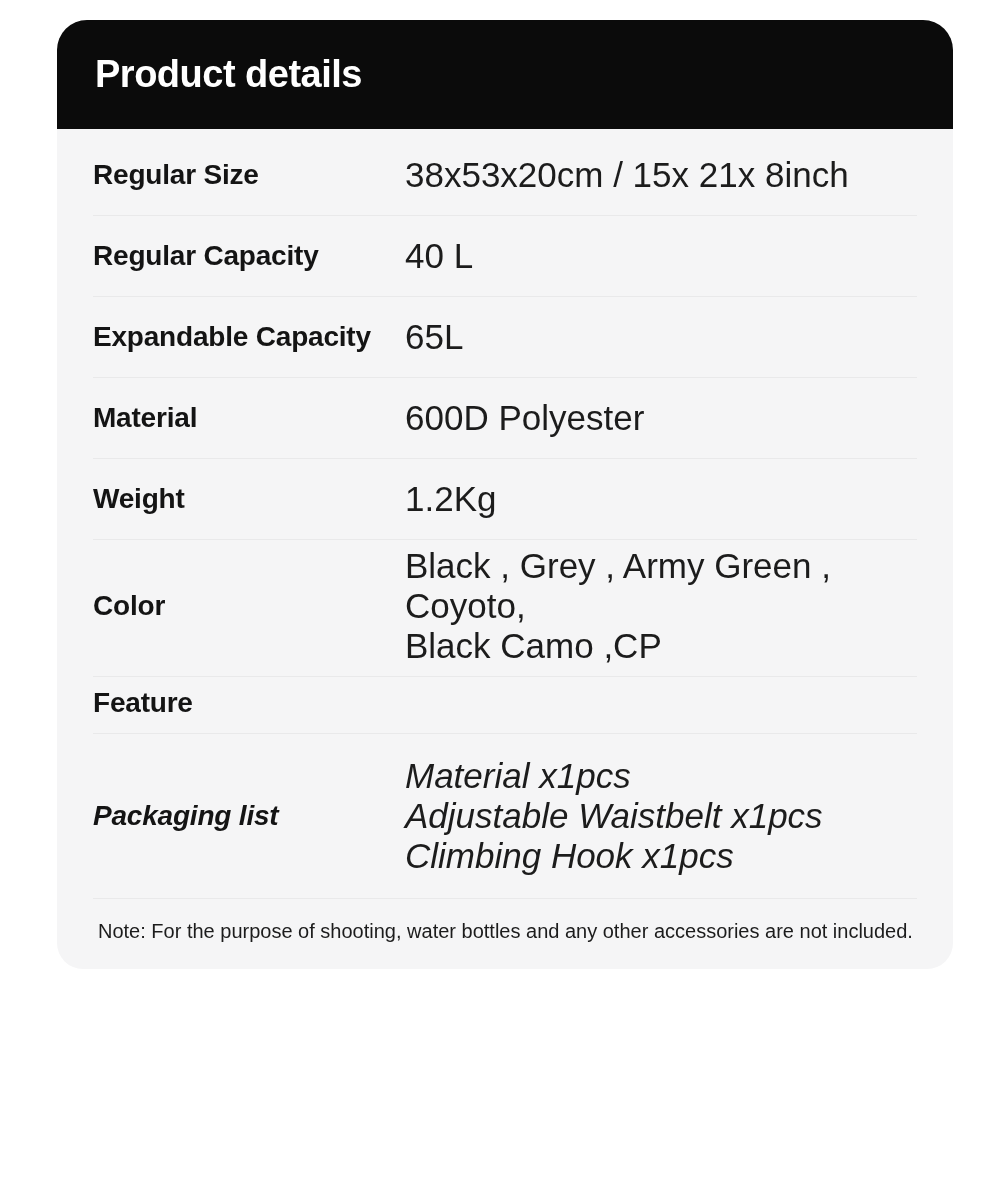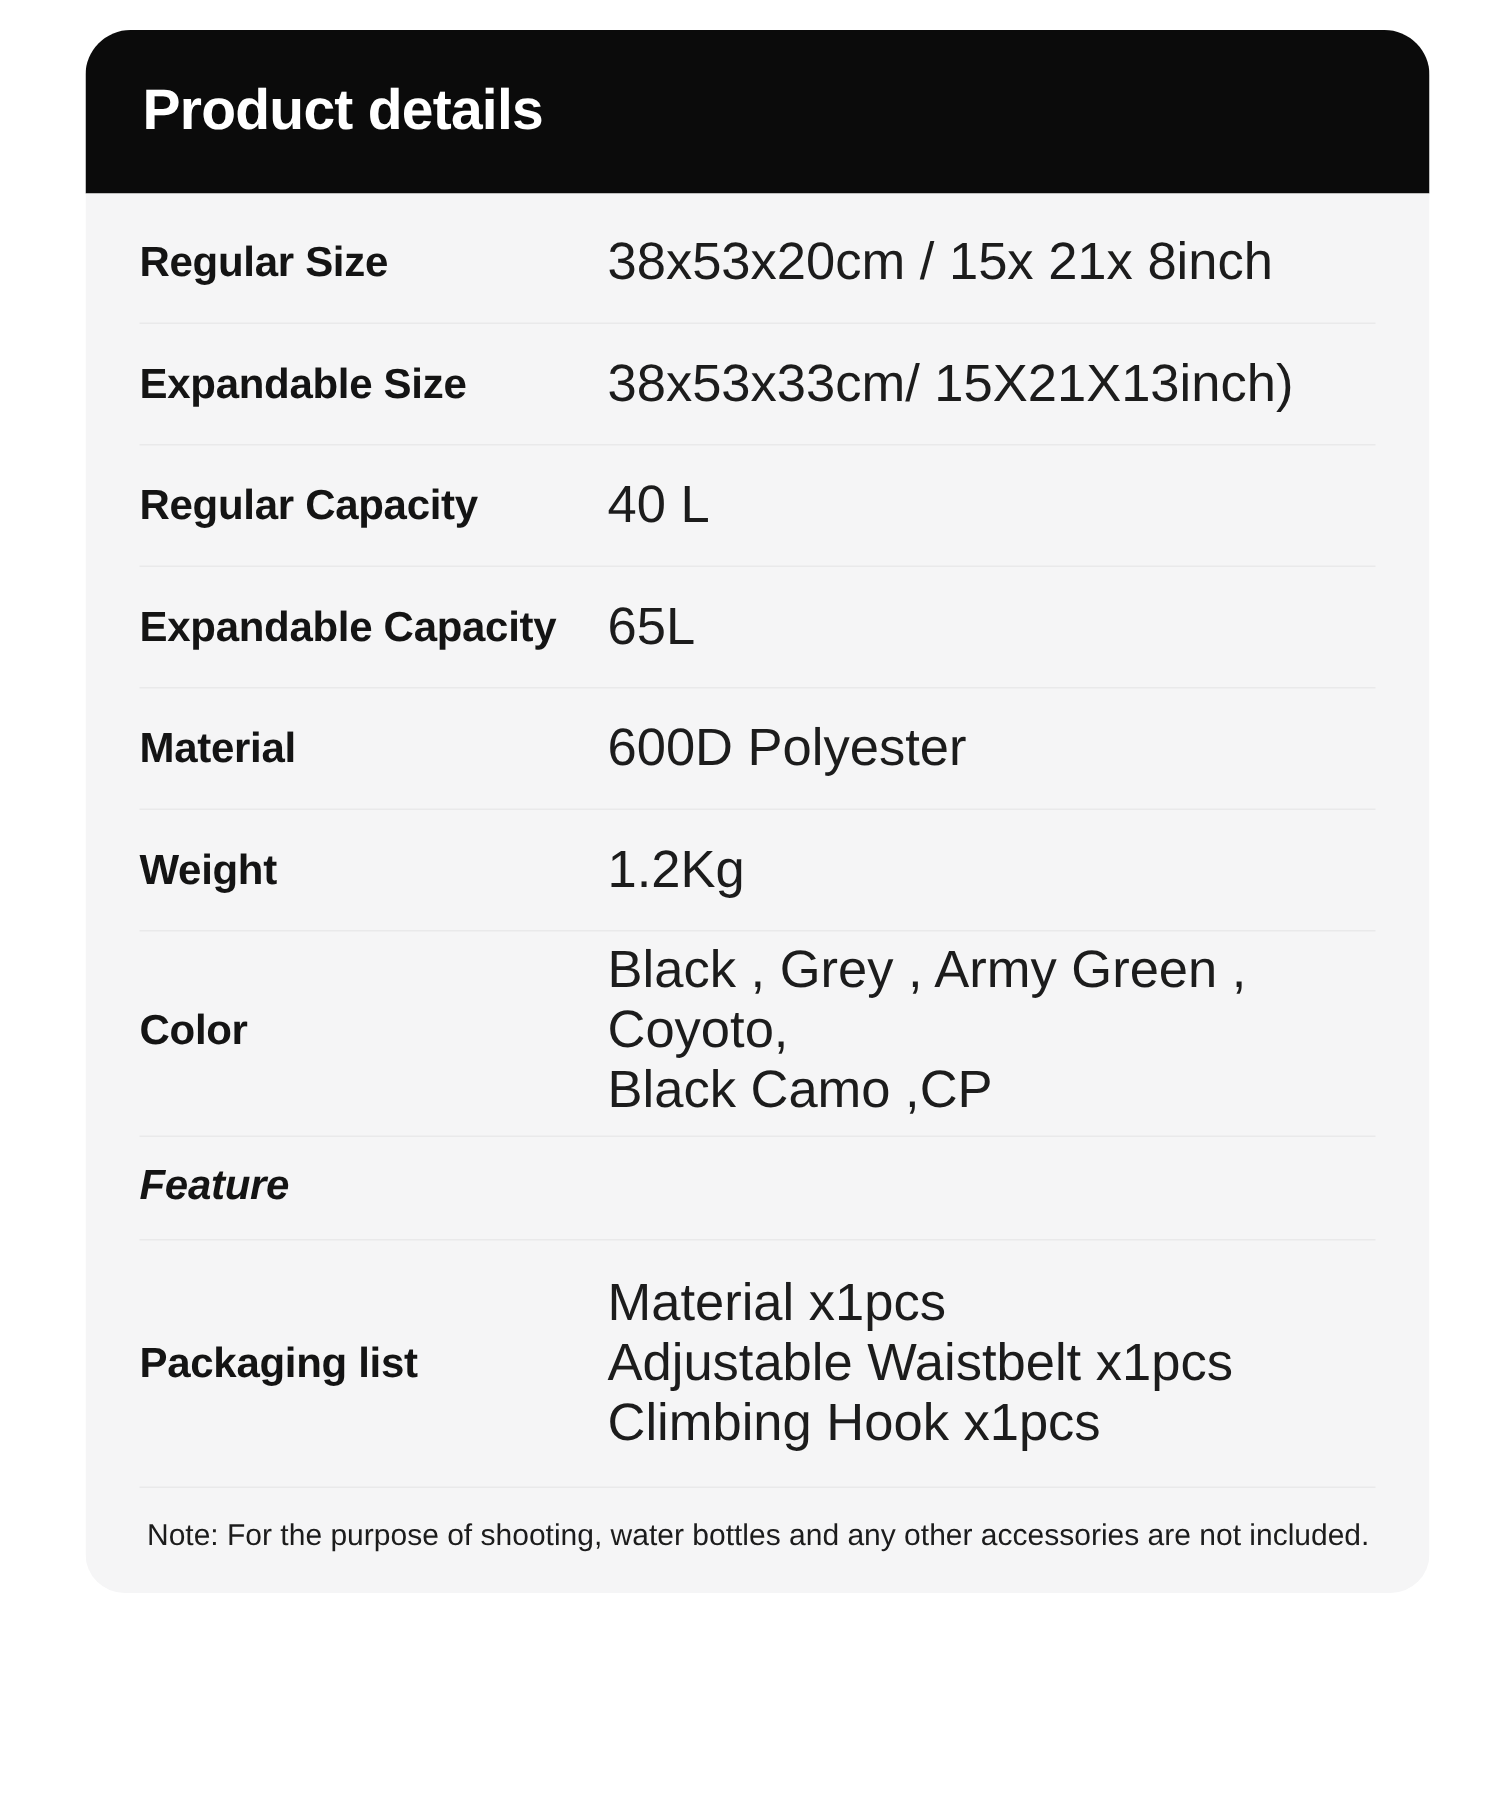--- a/index.html
+++ b/index.html
@@ -60,26 +60,20 @@
   </div>
   <div class="card-body">
     <div id="rows">
   <div class="spec-row">
     <div class="spec-label">Regular Size</div>
     <div class="spec-value">
             <div class="value-line">38x53x20cm / 15x 21x 8inch</div>
           </div>
   </div>
 
-  <div class="spec-row">
-    <div class="spec-label">Expandable Size</div>
-    <div class="spec-value">
-            <div class="value-line">38x53x33cm/ 15X21X13inch)</div>
-          </div>
-  </div>
 
   <div class="spec-row">
     <div class="spec-label">Regular Capacity</div>
     <div class="spec-value">
             <div class="value-line">40 L</div>
           </div>
   </div>
 
   <div class="spec-row">
     <div class="spec-label">Expandable Capacity</div>

